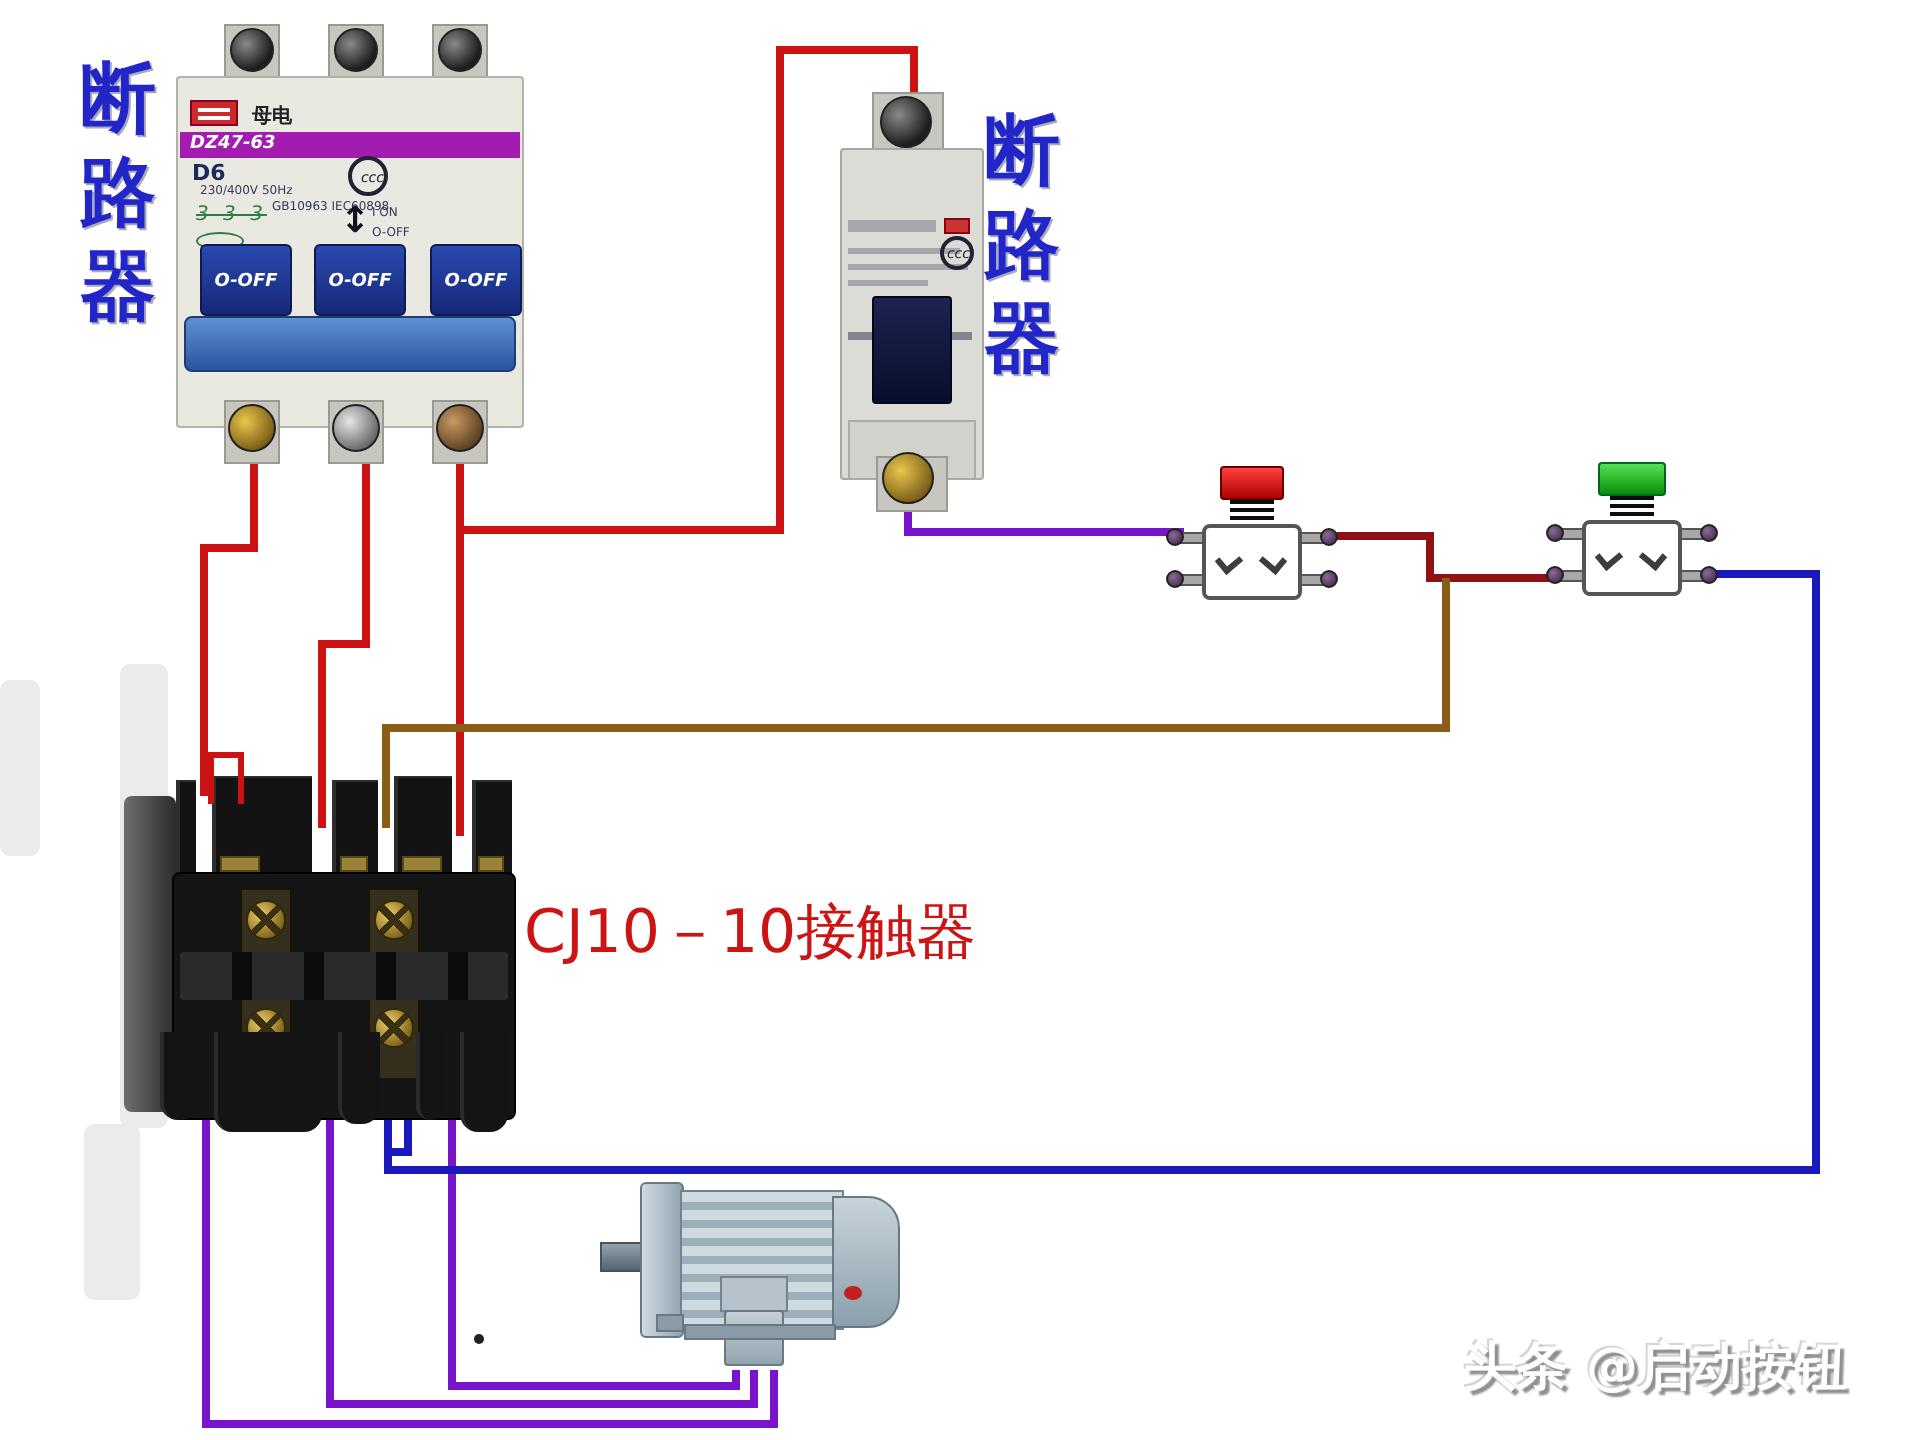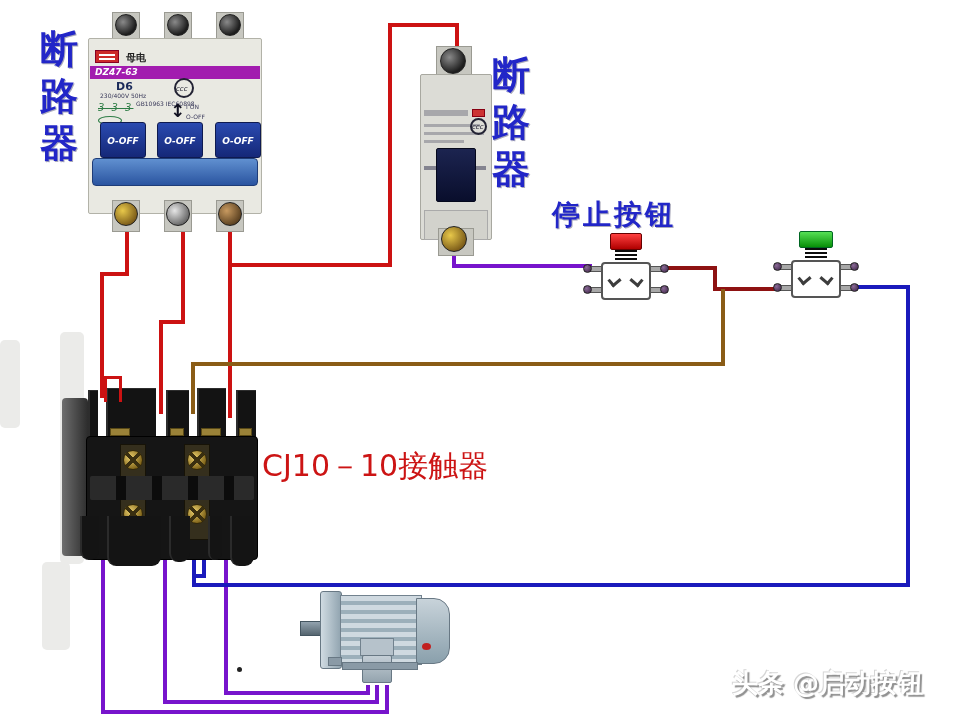--- a/index.html
+++ b/index.html
@@ -31,21 +31,21 @@
   .screw{border-radius:50%;border:1px solid #222;}
   .screw.dark{background:radial-gradient(circle at 35% 35%,#8a8a8a,#1d1d1d 70%);}
   .screw.gold{background:radial-gradient(circle at 35% 35%,#e8c84a,#7a5a18 75%);}
   .screw.silver{background:radial-gradient(circle at 35% 35%,#e6e6e6,#666 75%);}
   .screw.bronze{background:radial-gradient(circle at 35% 35%,#c89a60,#5a4020 75%);}
   .redband{background:#a21caf;color:#fff;font-size:9px;font-style:italic;font-weight:bold;
            line-height:13px;padding-left:5px;}
   .logochip{background:#cc2a2a;border:1px solid #802;}
   .logochip i{position:absolute;left:3px;top:3px;width:16px;height:2px;background:#fff;box-shadow:0 4px 0 #fff;}
   .tinytext{font-size:6px;color:#39395a;white-space:nowrap;}
-  .ccc{border:2px solid #223;border-radius:50%;font-size:7px;color:#223;text-align:left;font-style:italic;}
+  .ccc{border:2px solid #223;border-radius:50%;font-size:7px;color:#223;text-align:right;font-style:italic;}
   .toggle{background:linear-gradient(#2a4ab0,#152878);border:1px solid #0e1a50;border-radius:3px;
           color:#fff;font-size:9px;font-weight:bold;font-style:italic;text-align:center;}
   .tiebar{background:linear-gradient(#6090d0,#2a54a0);border-radius:4px;border:1px solid #1e3c78;}
   .stamp{font-size:10px;color:#2e7d46;text-decoration:line-through;font-style:italic;letter-spacing:2px;}
   .stampoval{border:1px solid #2e7d46;border-radius:50%;}
   
   .bk1-body{background:#dcdcd6;border:1px solid #a8a8a0;border-radius:2px;}
   .tline{background:#8a8a94;opacity:.65;}
   .bk1-toggle{background:linear-gradient(#1c2450,#090e2c);border:1px solid #05081c;border-radius:2px;}
   
@@ -138,21 +138,21 @@
     <div class="tab" style="left:128px;top:2px;width:28px;height:30px"></div>
     <div class="screw dark" style="left:27px;top:4px;width:22px;height:22px"></div>
     <div class="screw dark" style="left:79px;top:4px;width:22px;height:22px"></div>
     <div class="screw dark" style="left:131px;top:4px;width:22px;height:22px"></div>
     <div class="bk3-body" style="left:0;top:28px;width:174px;height:176px"></div>
     <div class="logochip" style="left:7px;top:40px;width:24px;height:13px">
         <i></i>
       </div>
     <div style="left:38px;top:41px;font-size:10px;color:#222;font-weight:bold">母电</div>
     <div class="redband" style="left:2px;top:56px;width:170px;height:13px">DZ47-63</div>
-    <div style="left:28px;top:70px;font-size:11px;font-weight:bold;color:#1a2a5a">D6</div>
+    <div style="left:8px;top:70px;font-size:11px;font-weight:bold;color:#1a2a5a">D6</div>
     <div class="tinytext" style="left:12px;top:82px">230/400V 50Hz</div>
     <div class="tinytext" style="left:48px;top:90px">GB10963 IEC60898</div>
     <div class="ccc" style="left:86px;top:68px;width:20px;height:20px;line-height:18px">ccc</div>
     <div class="stamp" style="left:10px;top:92px">3 3 3</div>
     <div class="stampoval" style="left:10px;top:106px;width:24px;height:9px"></div>
     <div style="left:82px;top:90px;font-size:18px;color:#101020;font-weight:bold">↕</div>
     <div class="tinytext" style="left:98px;top:93px">I ON</div>
     <div class="tinytext" style="left:98px;top:103px">O-OFF</div>
     <div class="toggle" style="left:12px;top:112px;width:46px;height:36px;line-height:36px">O-OFF</div>
     <div class="toggle" style="left:69px;top:112px;width:46px;height:36px;line-height:36px">O-OFF</div>
@@ -194,21 +194,20 @@
     <div class="contact" style="left:46px;top:46px;transform:rotate(40deg) scaleX(-1)"></div>
     <div class="term" style="left:2px;top:36px;width:15px;height:6px"></div>
     <div class="term" style="left:65px;top:36px;width:15px;height:6px"></div>
     <div class="term" style="left:2px;top:57px;width:15px;height:6px"></div>
     <div class="term" style="left:65px;top:57px;width:15px;height:6px"></div>
     <div class="bolt" style="left:-2px;top:34px;width:9px;height:9px"></div>
     <div class="bolt" style="left:75px;top:34px;width:9px;height:9px"></div>
     <div class="bolt" style="left:-2px;top:55px;width:9px;height:9px"></div>
     <div class="bolt" style="left:75px;top:55px;width:9px;height:9px"></div>
   </div>
-  <div class="hlabel" style="left:552px;top:196px">停止按钮</div>
 
   <div class="comp" style="left:775px;top:228px;width:82px;height:82px">
     <div class="pb-cap-green" style="left:24px;top:3px;width:34px;height:17px"></div>
     <div class="spring" style="left:30px;top:20px;width:22px;height:14px"></div>
     <div class="plunger" style="left:36px;top:33px;width:10px;height:11px"></div>
     <div class="pb-body" style="left:16px;top:32px;width:50px;height:38px"></div>
     <div class="contact" style="left:24px;top:46px;transform:rotate(-40deg)"></div>
     <div class="contact" style="left:46px;top:46px;transform:rotate(40deg) scaleX(-1)"></div>
     <div class="term" style="left:2px;top:36px;width:15px;height:6px"></div>
     <div class="term" style="left:65px;top:36px;width:15px;height:6px"></div>

